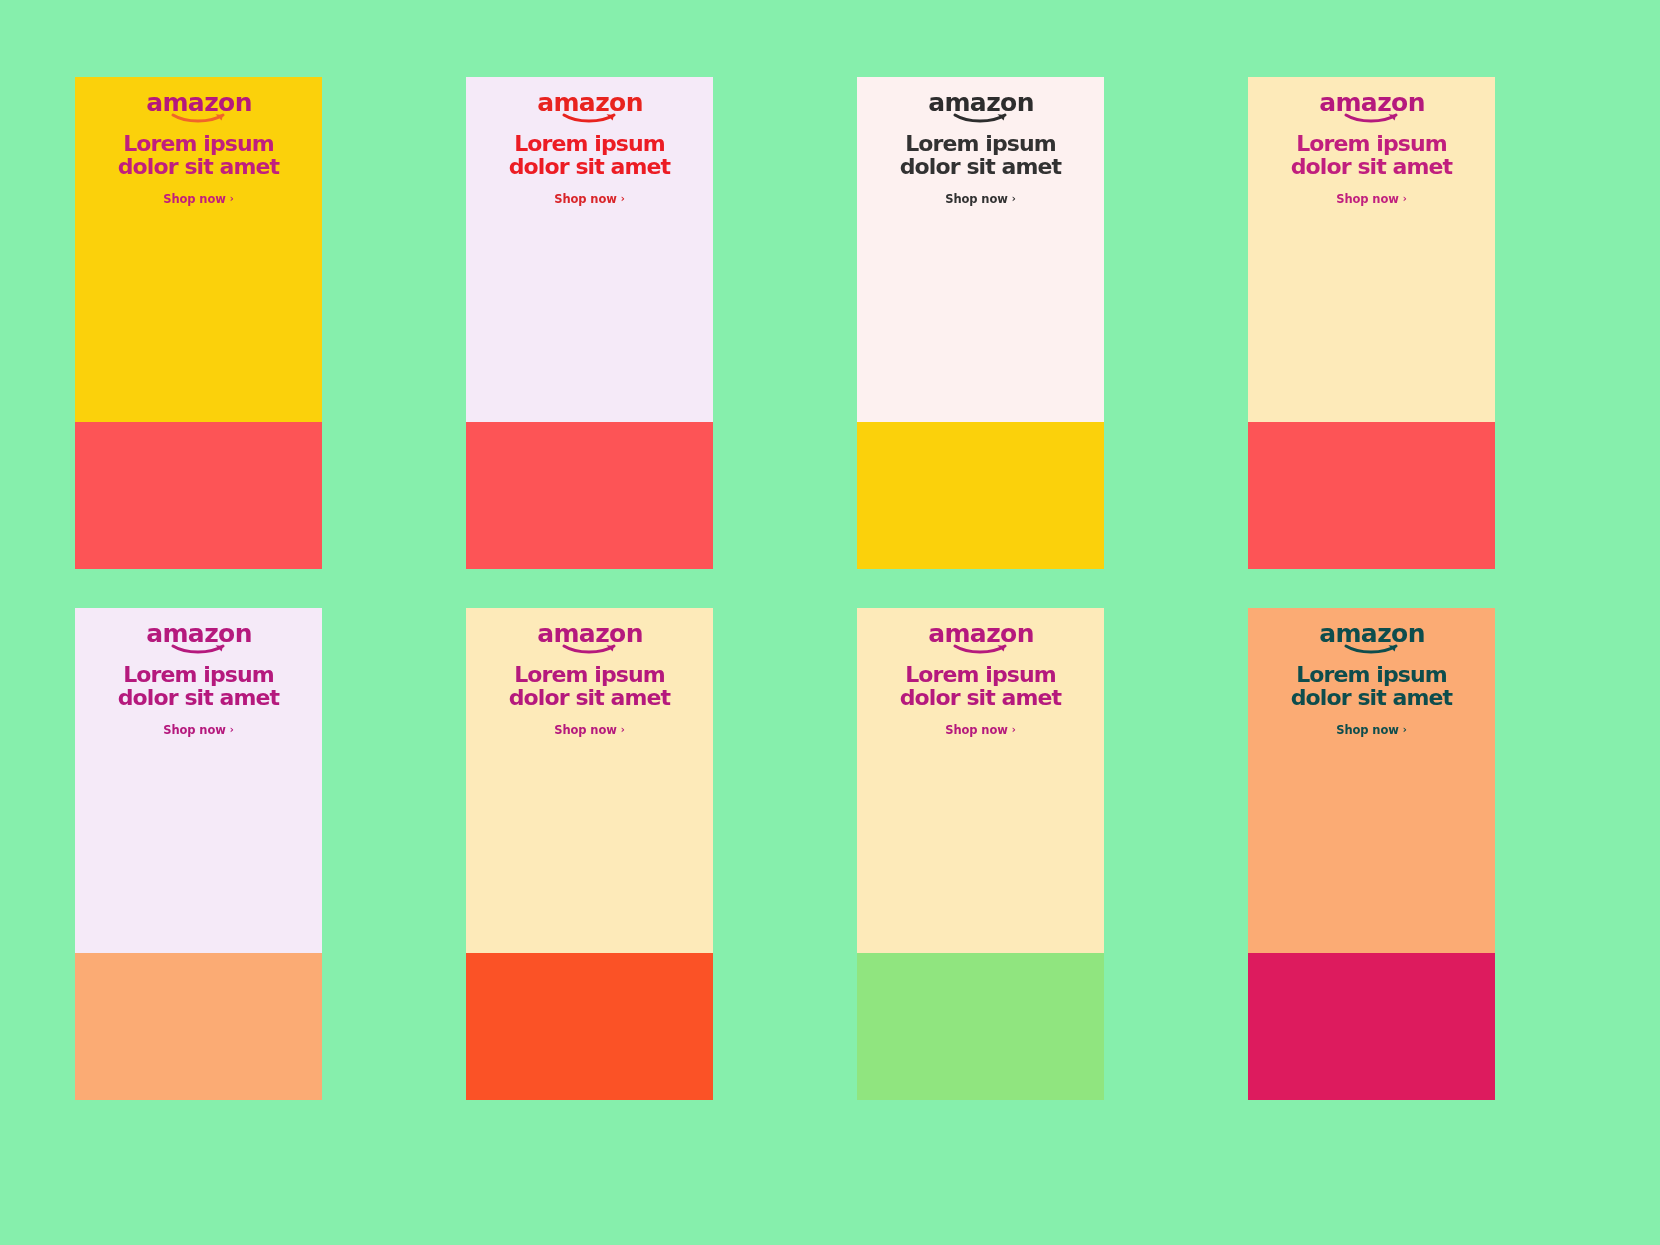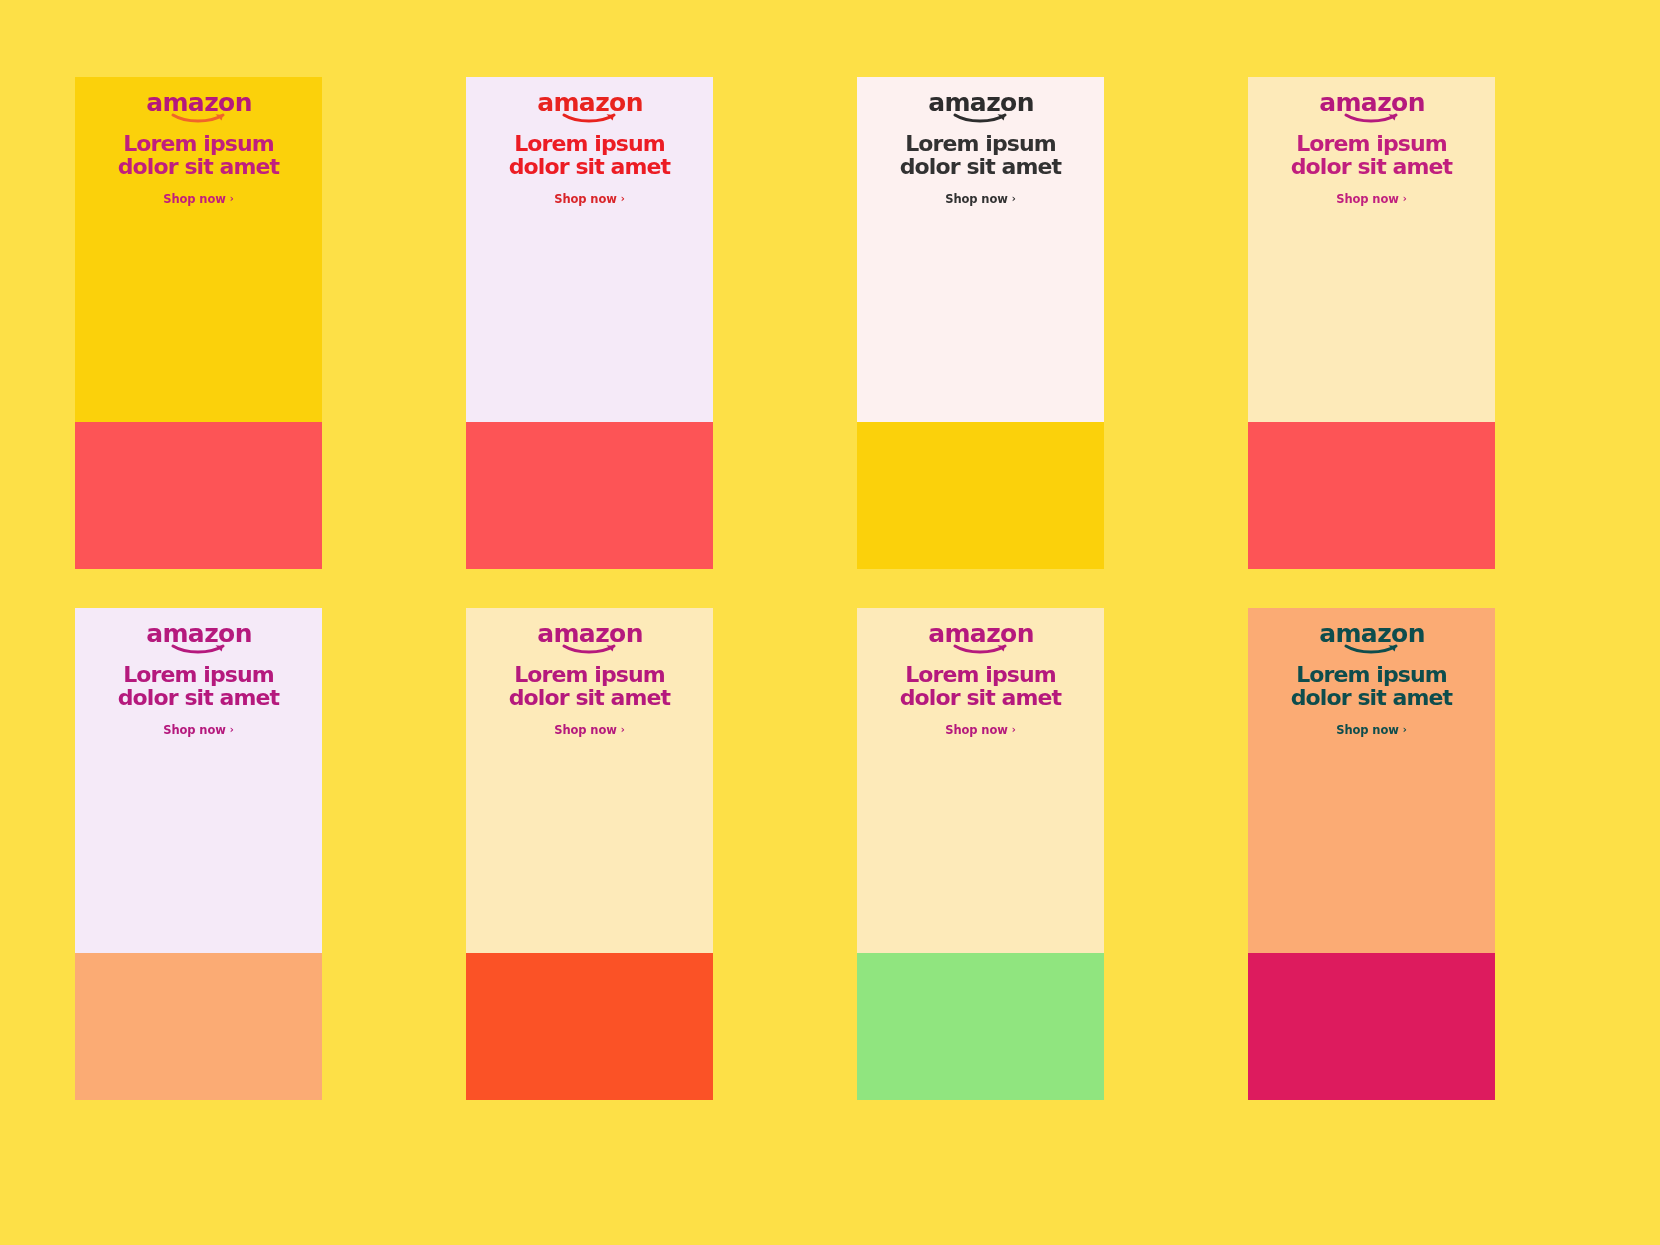--- a/index.html
+++ b/index.html
@@ -11,21 +11,21 @@
     width: 1660px;
     height: 1245px;
     font-family: "Liberation Sans", sans-serif;
     overflow: hidden;
   }
 
   #board {
     position: relative;
     width: 1660px;
     height: 1245px;
-    background: #fde047;
+    background: #86efac;
   }
 
   .grid {
     position: absolute;
     left: 75px;
     top: 77px;
     width: 1420px;
     display: grid;
     grid-template-columns: repeat(4, 247px);
     grid-template-rows: repeat(2, 492px);

